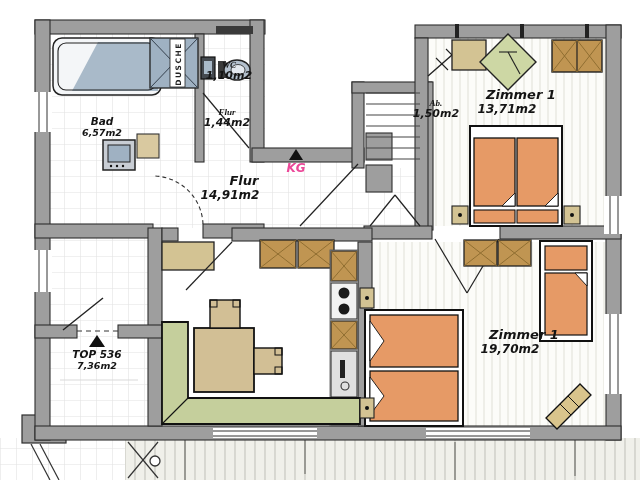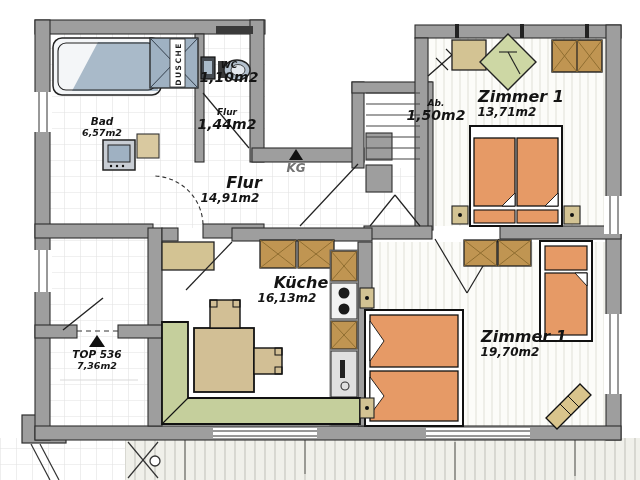--- a/index.html
+++ b/index.html
@@ -3,25 +3,25 @@
 <meta charset="utf-8">
 <style>
   html,body{margin:0;padding:0;background:#ffffff;}
   #stage{position:relative;width:640px;height:480px;background:#ffffff;overflow:hidden;
          font-family:"DejaVu Sans",sans-serif;}
   #plan-svg{position:absolute;left:0;top:0;}
   .lbl{position:absolute;transform:translateX(-50%);text-align:center;font-weight:700;
        font-style:italic;color:#141414;line-height:1.12;white-space:nowrap;}
   .lbl .nm{display:block;}
   .lbl .ar{display:block;font-weight:700;}
-  .lbl-lg .nm{font-size:16px;padding-left:28px;} .lbl-lg .ar{font-size:12px;}
+  .lbl-lg .nm{font-size:13px;padding-left:28px;} .lbl-lg .ar{font-size:12px;}
   .lbl-md .nm{font-size:10.5px;} .lbl-md .ar{font-size:9.5px;text-align:center;}
-  .lbl-sm .nm{font-size:9px;} .lbl-sm .ar{font-size:14px;text-align:center;}
+  .lbl-sm .nm{font-size:9px;font-family:Liberation Serif, serif;} .lbl-sm .ar{font-size:11px;text-align:center;}
   #lbl-kg{position:absolute;transform:translateX(-50%);font-weight:700;font-style:italic;
-          font-size:12px;color:#737373;}
+          font-size:12px;color:#ec4899;}
   #lbl-dusche{position:absolute;left:178px;top:64px;transform:translate(-50%,-50%) rotate(-90deg);
           font-size:7.5px;font-weight:700;letter-spacing:1.5px;color:#222;font-style:normal;}
 </style>
 </head>
 <body>
 
 <div id="stage">
 
 <svg id="plan-svg" width="640" height="480" viewBox="0 0 640 480">
   <defs>
@@ -281,24 +281,20 @@
   <span class="ar">1,50m2</span>
 </div>
 <div class="lbl lbl-lg" style="left:507px;top:88px;">
   <span class="nm">Zimmer 1</span>
   <span class="ar">13,71m2</span>
 </div>
 <div class="lbl lbl-lg" style="left:230px;top:174px;">
   <span class="nm">Flur</span>
   <span class="ar">14,91m2</span>
 </div>
-<div class="lbl lbl-lg" style="left:287px;top:274px;">
-  <span class="nm">Küche</span>
-  <span class="ar">16,13m2</span>
-</div>
 <div class="lbl lbl-lg" style="left:510px;top:328px;">
   <span class="nm">Zimmer 1</span>
   <span class="ar">19,70m2</span>
 </div>
 <div class="lbl lbl-md" style="left:97px;top:349px;">
   <span class="nm">TOP 536</span>
   <span class="ar">7,36m2</span>
 </div>
 <div id="lbl-kg" style="left:296px;top:161px;">KG</div>
 <div id="lbl-dusche">DUSCHE</div>

